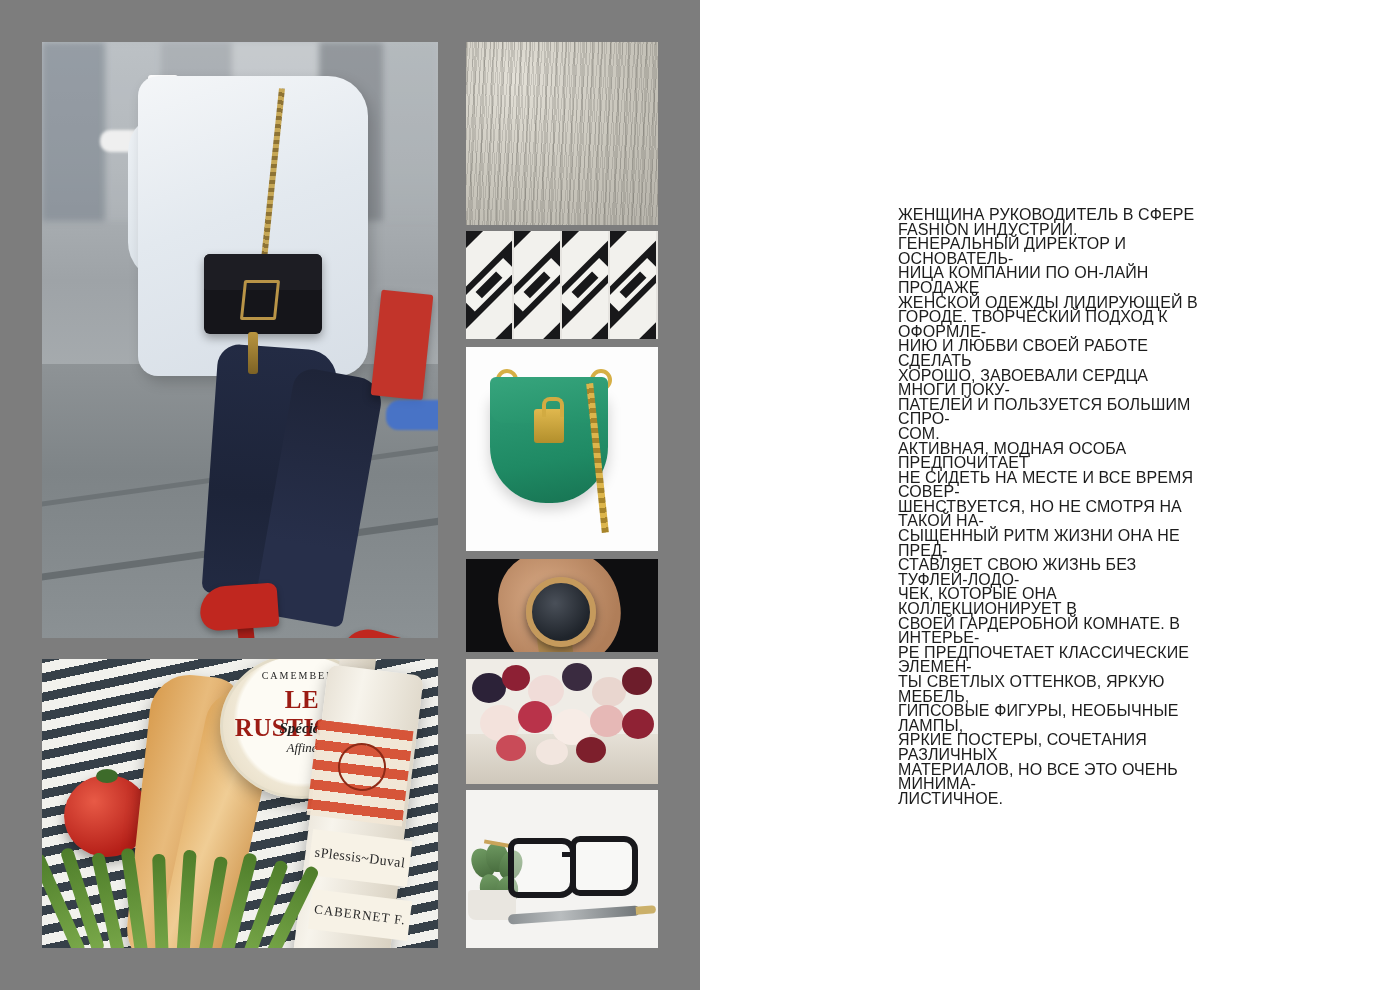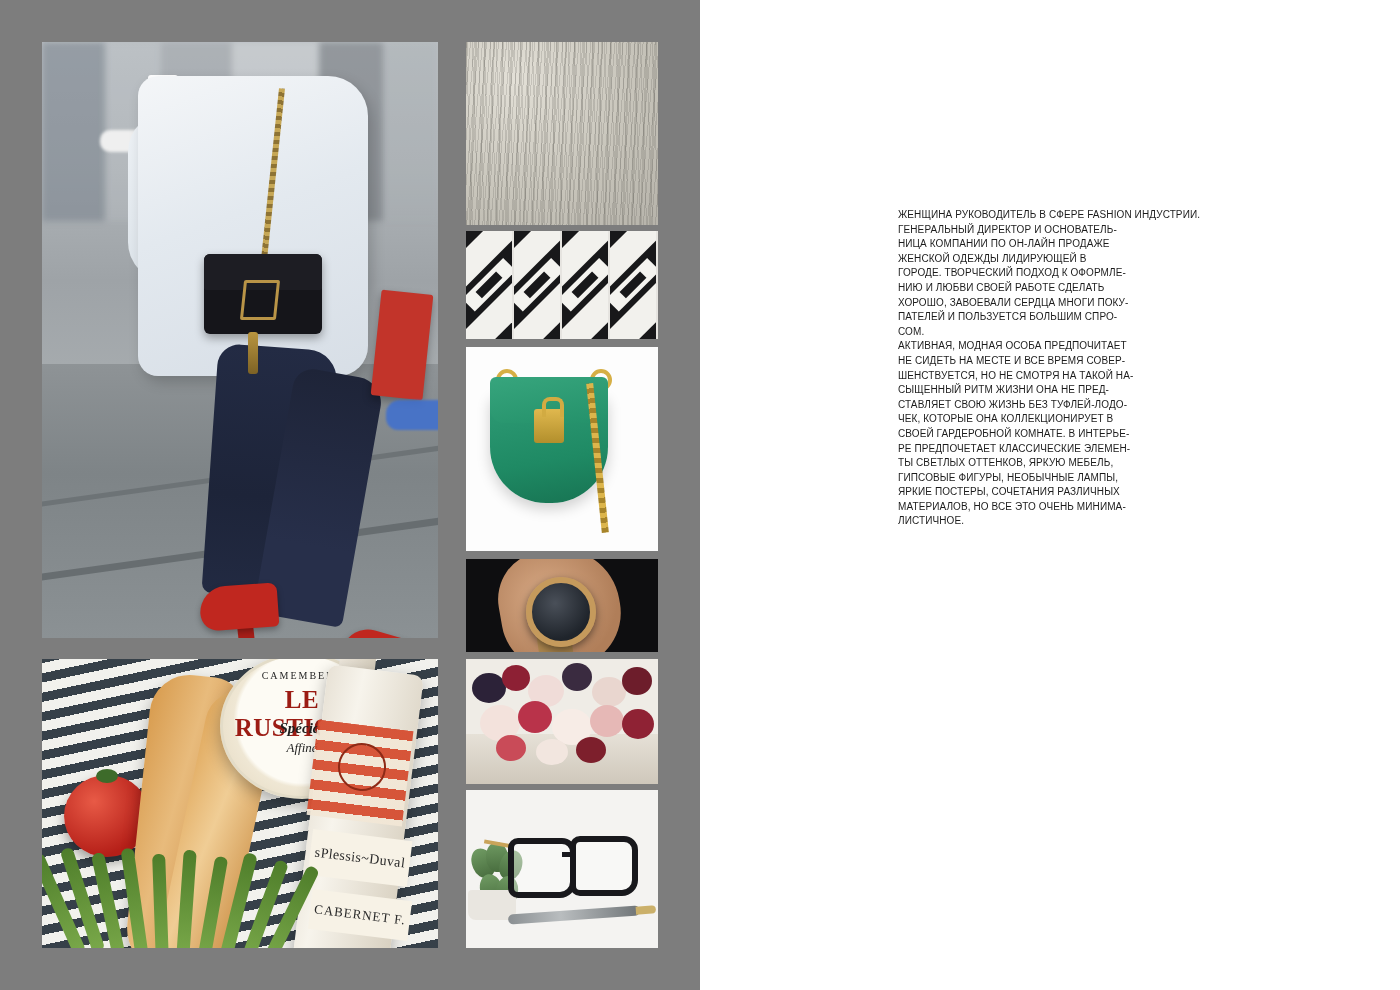--- a/index.html
+++ b/index.html
@@ -35,21 +35,21 @@
     top: 0;
     width: 700px;
     height: 990px;
     background: #ffffff;
   }
   .caption {
     position: absolute;
     left: 198px;
     top: 208px;
     width: 310px;
-    font-size: 10px;
+    font-size: 16px;
     line-height: 14.6px;
     letter-spacing: 0.1px;
     color: #1c1c1c;
     text-transform: uppercase;
     white-space: pre-line;
     font-family: "Liberation Sans", sans-serif;
   }
 
   
   .frame {

